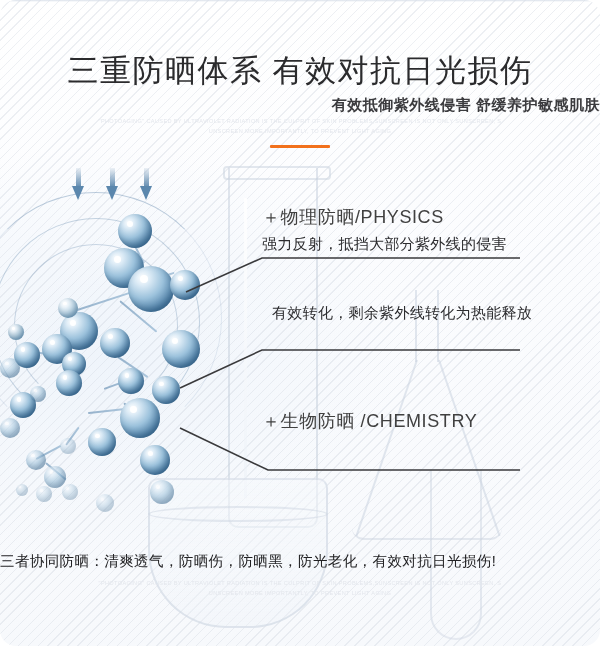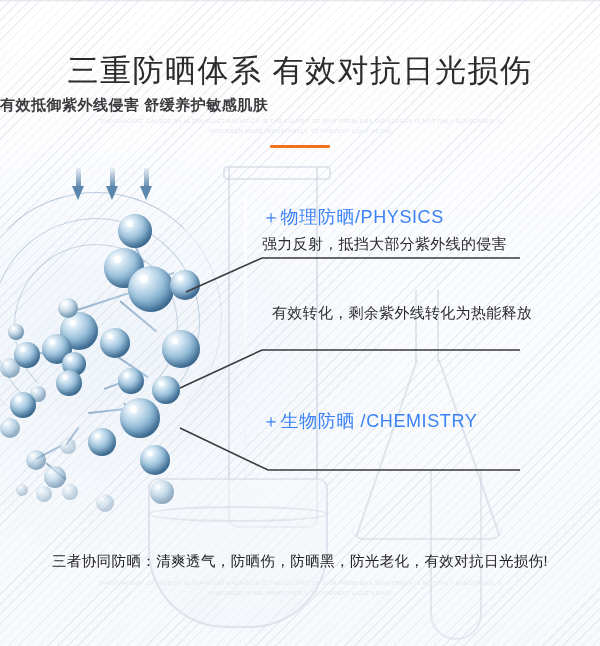--- a/index.html
+++ b/index.html
@@ -10,20 +10,21 @@
     overflow: hidden;
     font-family: "Liberation Sans", "DejaVu Sans", sans-serif;
   }
 
   #page {
     position: relative;
     width: 600px;
     height: 646px;
     background: #fdfdfe;
     overflow: hidden;
+    border-radius: 16px;
   }
 
   
   .bg-texture {
     position: absolute;
     inset: 0;
     background-image: repeating-linear-gradient(
         135deg,
         rgba(208,214,224,0.38) 0px,
         rgba(208,214,224,0.38) 1px,
@@ -106,21 +107,21 @@
   
   .title {
     position:absolute; left:0; top:50px; width:600px;
     text-align:center;
     font-size:31px; letter-spacing:1.5px; color:#2b2b2d;
     font-weight:400;
     white-space:nowrap;
   }
   .subtitle {
     position:absolute; left:0; top:96px; width:600px;
-    text-align:left;
+    text-align:right;
     font-size:15px; letter-spacing:0.5px; color:#3b3b3e; font-weight:700;
   }
   .eng-block {
     position:absolute; left:0; width:600px; text-align:center;
     color:#e3e6ec; font-size:5.6px; letter-spacing:0.35px; line-height:1.85;
     font-family:"Liberation Sans", sans-serif;
   }
   .eng-top { top:116px; }
   .eng-bottom { top:578px; }
   .eng-block .l2 { display:block; }
@@ -186,32 +187,32 @@
       radial-gradient(circle at 32% 26%, #ffffff 0%, #eff6fb 18%, #c3dbea 50%, #87b2cf 80%, #6a98ba 100%);
   }
   .atom.faint { opacity:0.55; }
   .atom.faintest { opacity:0.33; }
 
   
   .callout-svg { position:absolute; left:0; top:0; width:600px; height:646px; pointer-events:none; }
 
   .cgroup { position:absolute; }
   .c-head {
-    font-size:18px; color:#3b82f6; letter-spacing:0.6px; white-space:nowrap; font-weight:400;
+    font-size:18px; color:#404040; letter-spacing:0.6px; white-space:nowrap; font-weight:400;
   }
   .c-sub {
     font-size:15px; color:#2c2c2f; letter-spacing:0.3px; white-space:nowrap; margin-top:6px; font-weight:400;
   }
   .g1 { left:262px; top:205px; }
   .g2 { left:264px; top:298px; }
   .g3 { left:262px; top:409px; }
   .g2 .c-sub, .g3 .c-sub { margin-left:8px; }
 
   .footline {
-    position:absolute; left:0; top:552px; width:600px; text-align:center;
+    position:absolute; left:0; top:552px; width:600px; 
     font-size:14.5px; color:#222224; letter-spacing:0.4px; white-space:nowrap;
   }
 </style>
 </head>
 <body>
 
 <div id="page">
 
   <div class="bg-wash"></div>
   <div class="bg-texture"></div>

